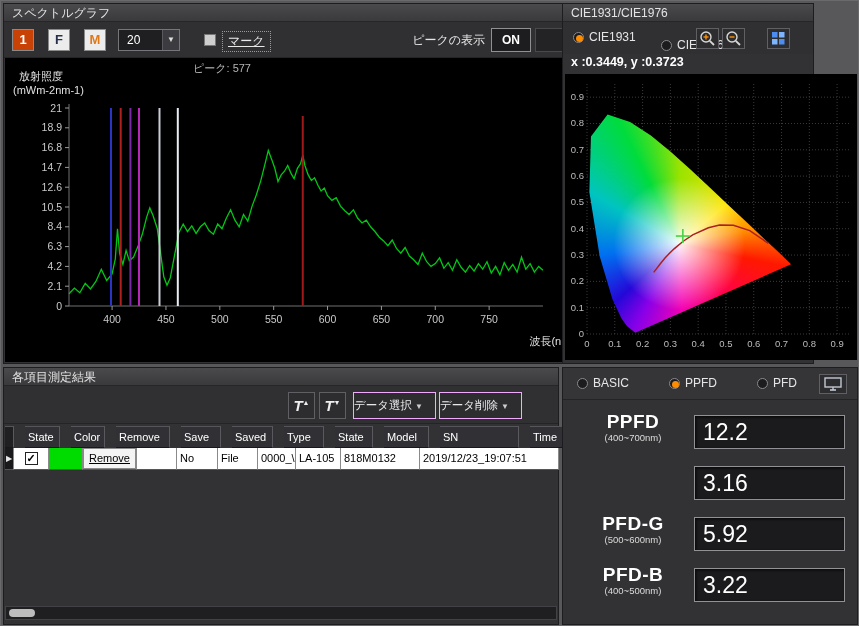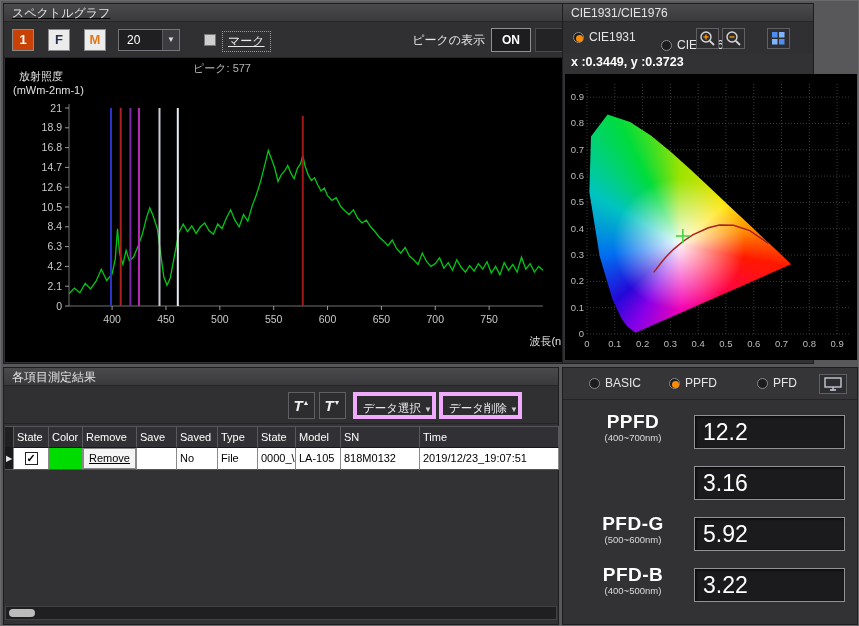--- a/index.html
+++ b/index.html
@@ -2,21 +2,21 @@
 <html><head>
 <meta charset="utf-8">
 <style>
   html,body{margin:0;padding:0;background:#1b1b1c;}
   *{box-sizing:border-box;font-family:"Liberation Sans",sans-serif;}
   .window{position:relative;width:859px;height:626px;background:#58585b;overflow:hidden;border:1px solid #6a6a6d;}
   .panel{position:absolute;background:#323234;border:1px solid #1d1d1f;}
   .panel-header{height:18px;line-height:18px;padding-left:8px;font-size:12px;color:#e3e3e3;
     background:linear-gradient(#4a4a4d,#3a3a3d);border-bottom:1px solid #262628;}
   
-  #panel-spectrum{left:2px;top:2px;width:587px;height:361px;text-decoration:underline;}
+  #panel-spectrum{left:2px;top:2px;width:587px;height:361px;}
   .sp-toolbar{position:absolute;left:0;top:18px;right:0;height:36px;background:#303033;border-bottom:1px solid #242426;}
   .tb-btn{position:absolute;top:7px;width:22px;height:22px;border:1px solid #8a8a8a;font-weight:bold;font-size:13px;
     text-align:center;line-height:20px;cursor:pointer;padding:0;}
   .btn-one{left:8px;background:#c84205;color:#fff;}
   .btn-f{left:44px;background:#ececec;color:#26304a;}
   .btn-m{left:80px;background:#ececec;color:#e07818;}
   .avg-select{position:absolute;left:114px;top:7px;width:62px;height:22px;background:#1f1f21;border:1px solid #76767a;
     color:#fff;font-size:12px;line-height:20px;padding-left:8px;cursor:pointer;}
   .avg-arrow{position:absolute;right:0;top:0;bottom:0;width:17px;background:#3c3c40;border-left:1px solid #5a5a5e;
     color:#ddd;font-size:8px;text-align:center;line-height:20px;}
@@ -56,22 +56,22 @@
         #9ae300 0deg,#ffe400 50deg,#ff9000 78deg,#ff1800 102deg,#ff0050 140deg,
         #f400b4 178deg,#8800e8 208deg,#2408d8 228deg,#0070f0 262deg,
         #00c4c0 300deg,#00dc3c 334deg,#9ae300 360deg);}
   
   #panel-results{left:2px;top:366px;width:556px;height:258px;}
   .res-toolbar{position:absolute;left:0;top:18px;right:0;height:38px;background:#303033;border-bottom:1px solid #242426;}
   .t-btn{position:absolute;top:6px;width:27px;height:27px;background:#2d2d30;border:1px solid #606064;cursor:pointer;
     color:#eee;font-family:"DejaVu Serif",serif;font-style:italic;font-weight:bold;font-size:15px;padding:0;}
   .t-up{left:284px;} .t-down{left:315px;}
   .t-mark{font-size:7px;vertical-align:super;font-style:normal;font-family:"Liberation Sans",sans-serif;}
-  .drop-btn{position:absolute;top:6px;width:83px;height:27px;background:#2d2d30;border:4px solid #f0abfc;cursor:pointer;
-    color:#eee;font-size:11.5px;text-align:right;line-height:25px;}
+  .drop-btn{position:absolute;top:6px;width:83px;height:27px;background:#2d2d30;border:1px solid #f0abfc;cursor:pointer;
+    color:#eee;font-size:11.5px;text-align:left;line-height:25px;}
   .d-select{left:349px;} .d-delete{left:435px;}
   .drop-arrow{font-size:8px;color:#ccc;margin-left:3px;}
   .tgrid{position:absolute;left:1px;display:grid;height:22px;}
   #thead{top:58px;}
   #trow{top:80px;}
   .th{background:#313135;color:#fff;font-size:11px;line-height:21px;padding-left:3px;
     border-right:1px solid #5a5a5e;border-top:1px solid #56565a;border-bottom:1px solid #18181a;
     overflow:hidden;white-space:nowrap;}
   .th.selcol{background:#202022;}
   .td{background:#fff;color:#000;font-size:11px;line-height:21px;padding-left:3px;border-right:1px solid #8a8a8a;
@@ -80,21 +80,21 @@
   .td-state{display:flex;align-items:center;justify-content:center;padding:0;}
   .cb{width:13px;height:13px;background:#fff;border:1px solid #222;display:flex;align-items:center;justify-content:center;cursor:pointer;}
   .cb-check{font-size:11px;font-weight:bold;color:#000;line-height:11px;}
   .td-remove{text-align:center;padding:0;text-decoration:underline;box-shadow:inset 0 0 0 1px #8a8a8a;background:#f4f4f4;cursor:pointer;}
   .scrollbar{position:absolute;left:1px;right:1px;bottom:4px;height:14px;background:#1f1f21;border:1px solid #424246;}
   .scroll-thumb{position:absolute;left:3px;top:2px;width:26px;height:8px;background:#bcbcbc;border-radius:4px;cursor:pointer;}
   
   #panel-ppfd{left:561px;top:366px;width:296px;height:258px;}
   .ppfd-toolbar{position:absolute;left:0;top:0;right:0;height:32px;background:#353538;border-bottom:1px solid #242426;}
   .ppfd-toolbar .radio-item{position:absolute;top:8px;}
-  .ppfd-toolbar .radio-item:nth-of-type(1){left:26px;}
+  .ppfd-toolbar .radio-item:nth-of-type(1){left:14px;}
   .ppfd-toolbar .radio-item:nth-of-type(2){left:106px;}
   .ppfd-toolbar .radio-item:nth-of-type(3){left:194px;}
   .display-btn{position:absolute;right:10px;top:6px;width:28px;height:20px;background:#2d2d30;border:1px solid #606064;cursor:pointer;padding:0;}
   #metrics{position:absolute;left:0;top:40px;right:0;}
   .metric-row{position:relative;height:51px;}
   .m-lab{position:absolute;left:10px;top:3px;width:120px;text-align:center;}
   .m-name{font-size:19px;font-weight:bold;color:#fff;letter-spacing:.5px;}
   .m-range{font-size:9.5px;color:#dcdcdc;margin-top:-1px;}
   .m-box{position:absolute;left:131px;top:7px;width:151px;height:34px;background:#1b1b1d;border:1px solid #929296;
     color:#fff;font-size:23px;line-height:32px;padding-left:8px;box-shadow:inset 1px 1px 3px rgba(0,0,0,.85);}
@@ -267,21 +267,21 @@
   </section>
 
   <section class="panel" id="panel-results">
     <div class="panel-header">各項目測定結果</div>
     <div class="res-toolbar">
       <button class="t-btn t-up"><span>T</span><span class="t-mark">▲</span></button>
       <button class="t-btn t-down"><span>T</span><span class="t-mark">▼</span></button>
       <div class="drop-btn d-select"><span>データ選択</span><span class="drop-arrow">▼</span></div>
       <div class="drop-btn d-delete"><span>データ削除</span><span class="drop-arrow">▼</span></div>
     </div>
-    <div id="thead" class="tgrid" style="grid-template-columns: 9px 35px 34px 54px 40px 41px 40px 38px 45px 79px 139px;">
+    <div id="thead" class="tgrid" style="grid-template-columns: 9px 35px 34px 54px 40px 41px 40px 38px 45px 79px 139px; gap: 11px;">
         <div class="th selcol"></div>
         <div class="th">State</div>
         <div class="th">Color</div>
         <div class="th">Remove</div>
         <div class="th">Save</div>
         <div class="th">Saved</div>
         <div class="th">Type</div>
         <div class="th">State</div>
         <div class="th">Model</div>
         <div class="th">SN</div>

